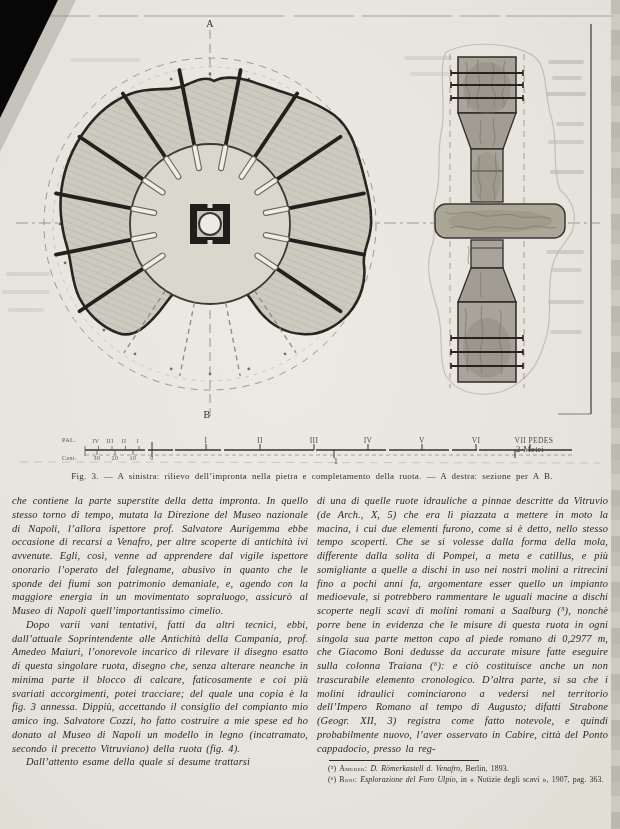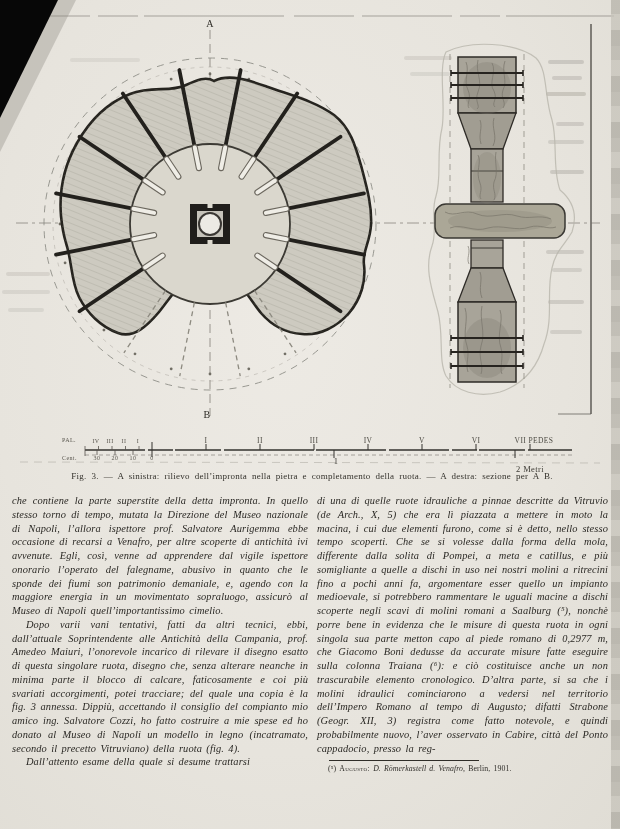--- a/index.html
+++ b/index.html
@@ -334,29 +334,30 @@
   <span class="scale-label" style="left:368px;top:436px;">IV</span>
   <span class="scale-label" style="left:422px;top:436px;">V</span>
   <span class="scale-label" style="left:476px;top:436px;text-align:right;">VI</span>
   <span class="scale-label" style="left:534px;top:436px;">VII PEDES</span>
   <span class="scale-label tiny left-anchor" style="left:62px;top:455px;">Cent.</span>
   <span class="scale-label tiny" style="left:97px;top:455px;">30</span>
   <span class="scale-label tiny" style="left:115px;top:455px;">20</span>
   <span class="scale-label tiny" style="left:133px;top:455px;">10</span>
   <span class="scale-label tiny" style="left:152px;top:455px;">0</span>
   <span class="scale-label metri" style="left:336px;top:456px;">1</span>
-  <span class="scale-label metri" style="left:530px;top:464px;">2 Metri</span>
+  <span class="scale-label metri" style="left:530px;top:444px;">2 Metri</span>
 
   <div class="caption">Fig. 3. — A sinistra: rilievo dell’impronta nella pietra e completamento della ruota. — A destra: sezione per A B.</div>
 
   <div class="col col-left">
     <p class="para">che contiene la parte superstite della detta impronta. In quello stesso torno di tempo, mutata la Direzione del Museo nazionale di Napoli, l’allora ispettore prof. Salvatore Aurigemma ebbe occasione di recarsi a Venafro, per altre scoperte di antichità ivi avvenute. Egli, così, venne ad apprendere dal vigile ispettore onorario l’operato del falegname, abusivo in quanto che le sponde dei fiumi son patrimonio demaniale, e, agendo con la maggiore energia in un movimentato sopraluogo, assicurò al Museo di Napoli quell’importantissimo cimelio.</p>
     <p class="para indent">Dopo varii vani tentativi, fatti da altri tecnici, ebbi, dall’attuale Soprintendente alle Antichità della Campania, prof. Amedeo Maiuri, l’onorevole incarico di rilevare il disegno esatto di questa singolare ruota, disegno che, senza alterare neanche in minima parte il blocco di calcare, faticosamente e coi più svariati accorgimenti, potei tracciare; del quale una copia è la fig. 3 annessa. Dippiù, accettando il consiglio del compianto mio amico ing. Salvatore Cozzi, ho fatto costruire a mie spese ed ho donato al Museo di Napoli un modello in legno (incatramato, secondo il precetto Vitruviano) della ruota (fig. 4).</p>
     <p class="para indent">Dall’attento esame della quale si desume trattarsi</p>
   </div>
 
   <div class="col col-right">
     <p class="para">di una di quelle ruote idrauliche a pinnae descritte da Vitruvio (de Arch., X, 5) che era lì piazzata a mettere in moto la macina, i cui due elementi furono, come si è detto, nello stesso tempo scoperti. Che se si volesse dalla forma della mola, differente dalla solita di Pompei, a meta e catillus, e più somigliante a quelle a dischi in uso nei nostri molini a ritrecini fino a pochi anni fa, argomentare esser quello un impianto medioevale, si potrebbero rammentare le uguali macine a dischi scoperte negli scavi di molini romani a Saalburg (⁵), nonchè porre bene in evidenza che le misure di questa ruota in ogni singola sua parte metton capo al piede romano di 0,2977 m, che Giacomo Boni dedusse da accurate misure fatte eseguire sulla colonna Traiana (⁶): e ciò costituisce anche un non trascurabile elemento cronologico. D’altra parte, si sa che i molini idraulici cominciarono a vedersi nel territorio dell’Impero Romano al tempo di Augusto; difatti Strabone (Geogr. XII, 3) registra come fatto notevole, e quindi probabilmente nuovo, l’aver osservato in Cabire, città del Ponto cappadocio, presso la reg-</p>
     <div class="fn-rule"></div>
-    <div class="footnote"><span>(⁵)</span> <span class="fn-author">Augusto:</span> <span class="fn-title">D. Römerkastell d. Venafro,</span> <span>Berlin, 1901.</span></div>
+    <div class="footnote"><span>(⁵)</span> <span class="fn-author">Amedeo:</span> <span class="fn-title">D. Römerkastell d. Venafro,</span> <span>Berlin, 1893.</span></div>
+    <div class="footnote"><span>(⁶)</span> <span class="fn-author">Boni:</span> <span class="fn-title">Esplorazione del Foro Ulpio,</span> <span>in « Notizie degli scavi », 1907, pag. 363.</span></div>
   </div>
 
 </div>
 
 </body></html>

